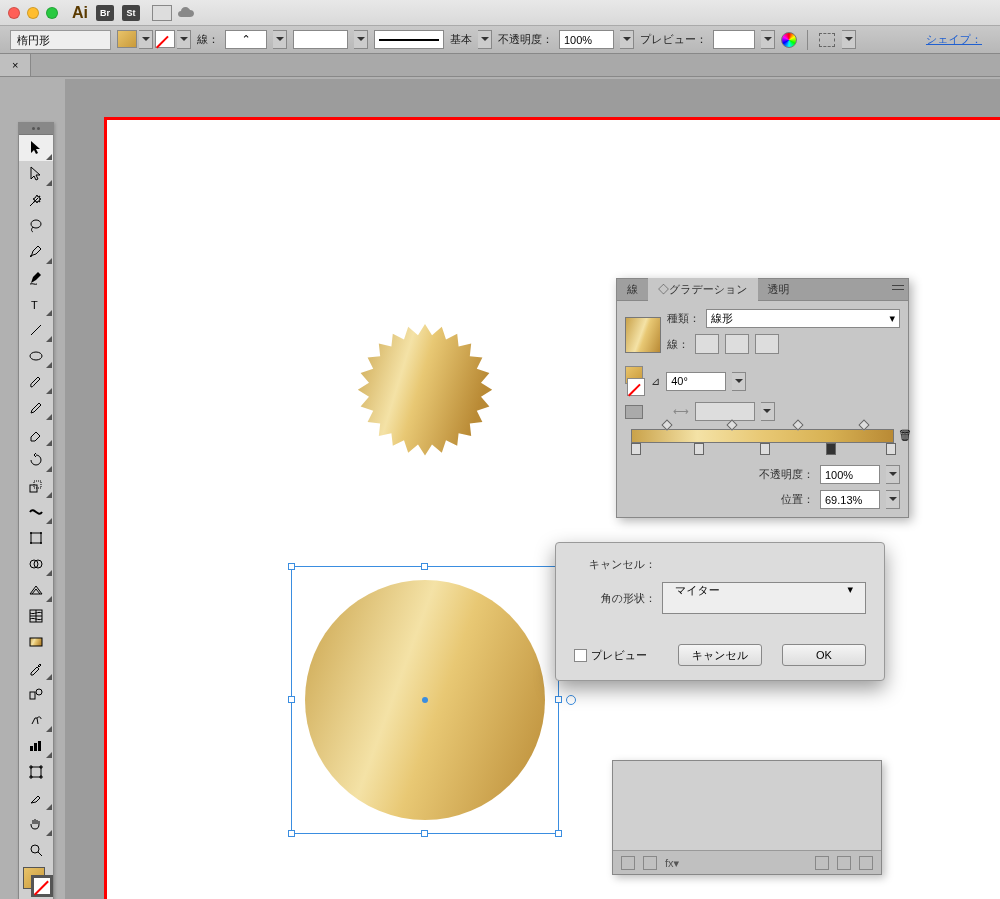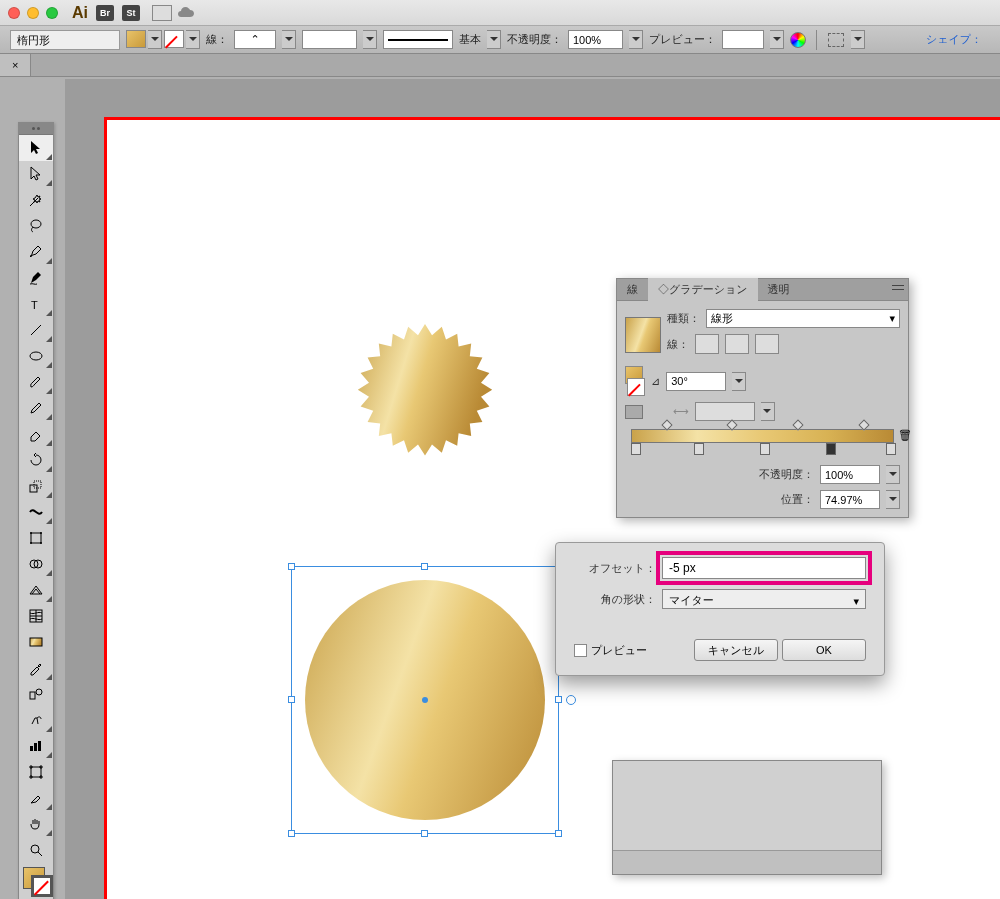--- a/index.html
+++ b/index.html
@@ -10,35 +10,35 @@
 .traffic{display:flex;gap:7px}
 .dot{width:12px;height:12px;border-radius:50%;border:1px solid rgba(0,0,0,.18)}
 .r{background:#ff5f57}.y{background:#ffbd2e}.g{background:#28c940}
 .ai{font-weight:700;color:#5a3a00;font-size:16px;margin-left:6px}
 .tb-icon{width:18px;height:16px;background:#444;color:#fff;display:flex;align-items:center;justify-content:center;font-size:9px;font-weight:700;border-radius:2px}
 .tb-extra{display:flex;gap:6px;margin-left:4px}
 .tb-sq{width:20px;height:16px;border:1px solid #888;background:#ddd}
 
 
 .optbar{height:28px;background:linear-gradient(#c9c9c9,#b7b7b7);border-bottom:1px solid #888;display:flex;align-items:center;padding:0 10px;gap:6px}
-.toolname{width:110px;height:20px;background:#efefef;border:1px solid #999;padding:2px 6px}
+.toolname{width:101px;height:20px;background:#efefef;border:1px solid #999;padding:2px 6px}
 .swatches{display:flex;gap:2px}
 .sw{width:20px;height:18px;border:1px solid #888}
 .sw.grad{background:linear-gradient(135deg,#e8c36a,#c99a3a)}
 .sw.slash{background:#fff;position:relative}
 .sw.slash:after{content:"";position:absolute;inset:2px;border-top:2px solid red;transform:rotate(-45deg);transform-origin:top left;left:0;top:100%}
 .lbl{color:#222}
 .numbox{height:19px;background:#fff;border:1px solid #888;padding:1px 4px;display:flex;align-items:center}
 .numbox.w40{width:42px}
 .numbox.w55{width:55px}
 .selbox{width:14px;height:19px;background:#ccc;border:1px solid #888;border-left:0;display:flex;align-items:center;justify-content:center}
 .selbox:after{content:"";border:4px solid transparent;border-top-color:#333;margin-top:3px}
 .strokeprev{width:70px;height:19px;background:#fff;border:1px solid #888;display:flex;align-items:center;padding:0 4px}
 .strokeprev:before{content:"";flex:1;border-top:2px solid #000}
-.link{color:#2060d0;margin-left:auto;margin-right:8px}
+.link{color:#2060d0;text-decoration:underline;margin-left:auto;margin-right:8px}
 .colwheel{width:16px;height:16px;border-radius:50%;background:conic-gradient(red,yellow,lime,cyan,blue,magenta,red);border:1px solid #777}
 .gridico{width:18px;height:16px;position:relative}
 .gridico:before{content:"";position:absolute;inset:1px;border:1px dashed #666}
 
 
 .tabbar{height:23px;background:#a9a9a9;border-bottom:1px solid #888;display:flex;align-items:center}
 .doctab{background:#bfbfbf;height:100%;display:flex;align-items:center;padding:0 12px;border-right:1px solid #888;gap:6px}
 .doctab .x{font-family:Arial}
 
 
@@ -94,22 +94,22 @@
 .panel-menu:after{top:6px}
 
 
 .dialog{position:absolute;left:555px;top:542px;width:330px;background:#dcdcdc;border:1px solid #999;box-shadow:0 8px 20px rgba(0,0,0,.4);border-radius:4px}
 .dlg-title{text-align:center;padding:8px 0;color:#333;font-size:12px;border-bottom:1px solid #bbb}
 .dlg-body{padding:14px 18px}
 .drow{display:flex;align-items:center;margin-bottom:10px;gap:6px}
 .drow .dlabel{width:82px;text-align:right;color:#333}
 .dinput{height:22px;background:#fff;border:1px solid #888;flex:1;padding:2px 6px;font-size:12px}
 .hl{outline:4px solid #e6007d;outline-offset:2px}
-.dsel{height:20px;background:#eee;border:1px solid #888;flex:1;display:flex;align-items:flex-end;padding:0 6px}
-.dbtns{display:flex;justify-content:flex-end;gap:4px;padding:6px 18px 14px;align-items:center}
+.dsel{height:32px;background:#eee;border:1px solid #888;flex:1;display:flex;align-items:flex-start;padding:0 12px}
+.dbtns{display:flex;justify-content:flex-end;gap:20px;padding:6px 18px 14px;align-items:center}
 .chk{display:flex;align-items:center;gap:4px;margin-right:auto}
 .chkbox{width:13px;height:13px;background:#fff;border:1px solid #888}
 .btn{width:84px;height:22px;background:linear-gradient(#f5f5f5,#ddd);border:1px solid #888;border-radius:3px;display:flex;align-items:center;justify-content:center}
 
 
 .layers{position:absolute;left:612px;top:760px;width:270px;height:115px;background:#c0c0c0;border:1px solid #888;box-shadow:3px 3px 8px rgba(0,0,0,.25)}
 .layers-body{height:90px;background:#d0d0d0;border-bottom:1px solid #999}
 .layers-foot{height:24px;display:flex;align-items:center;gap:8px;padding:0 8px;color:#555}
 .fic{width:14px;height:14px;border:1px solid #888}
 </style>
@@ -411,21 +411,21 @@
         </div>
       </div>
     </div>
     <div class="prow">
       <div style="display:flex;flex-direction:column">
         <div class="mini-swatch"></div>
         <div class="mini-swatch slash"></div>
       </div>
       <span class="plabel">⊿</span>
       <div class="pselect" style="flex:0 0 60px">
-          <span>30°</span>
+          <span>40°</span>
         </div>
         <div class="selbox"></div>
     </div>
     <div class="prow">
       <div style="width:18px;height:14px;border:1px solid #777;background:#aaa"></div>
       <span style="margin-left:24px;color:#888">⟷</span>
       <div class="pselect" style="flex:0 0 60px;background:#ddd"></div>
         <div class="selbox"></div>
     </div>
     <div class="gslider">
@@ -444,32 +444,31 @@
     <div class="prow" style="justify-content:flex-end">
       <span class="plabel">不透明度：</span>
       <div class="pselect" style="flex:0 0 60px">
           <span>100%</span>
         </div>
         <div class="selbox"></div>
     </div>
     <div class="prow" style="justify-content:flex-end;margin-bottom:0">
       <span class="plabel">位置：</span>
       <div class="pselect" style="flex:0 0 60px">
-          <span>74.97%</span>
+          <span>69.13%</span>
         </div>
         <div class="selbox"></div>
     </div>
   </div>
 </div>
 
 <div class="dialog">
   <div class="dlg-body">
     <div class="drow">
-      <span class="dlabel">オフセット：</span>
-      <input class="dinput hl" value="-5 px" style="">
+      <span class="dlabel">キャンセル：</span>
     </div>
     <div class="drow">
       <span class="dlabel">角の形状：</span>
       <div class="dsel">
           <span>マイター</span>
           <span style="margin-left:auto">▾</span>
         </div>
     </div>
   </div>
   <div class="dbtns">
@@ -477,13 +476,22 @@
       <span class="chkbox"></span>
         <span>プレビュー</span>
     </label>
     <div class="btn">キャンセル</div>
     <div class="btn">OK</div>
   </div>
 </div>
 
 <div class="layers">
   <div class="layers-body"></div>
+  <div class="layers-foot">
+    <div class="fic"></div>
+    <div class="fic"></div>
+    <span>fx▾</span>
+    <div style="flex:1"></div>
+    <div class="fic"></div>
+    <div class="fic"></div>
+    <div class="fic"></div>
+  </div>
 </div>
 
 </body></html>

